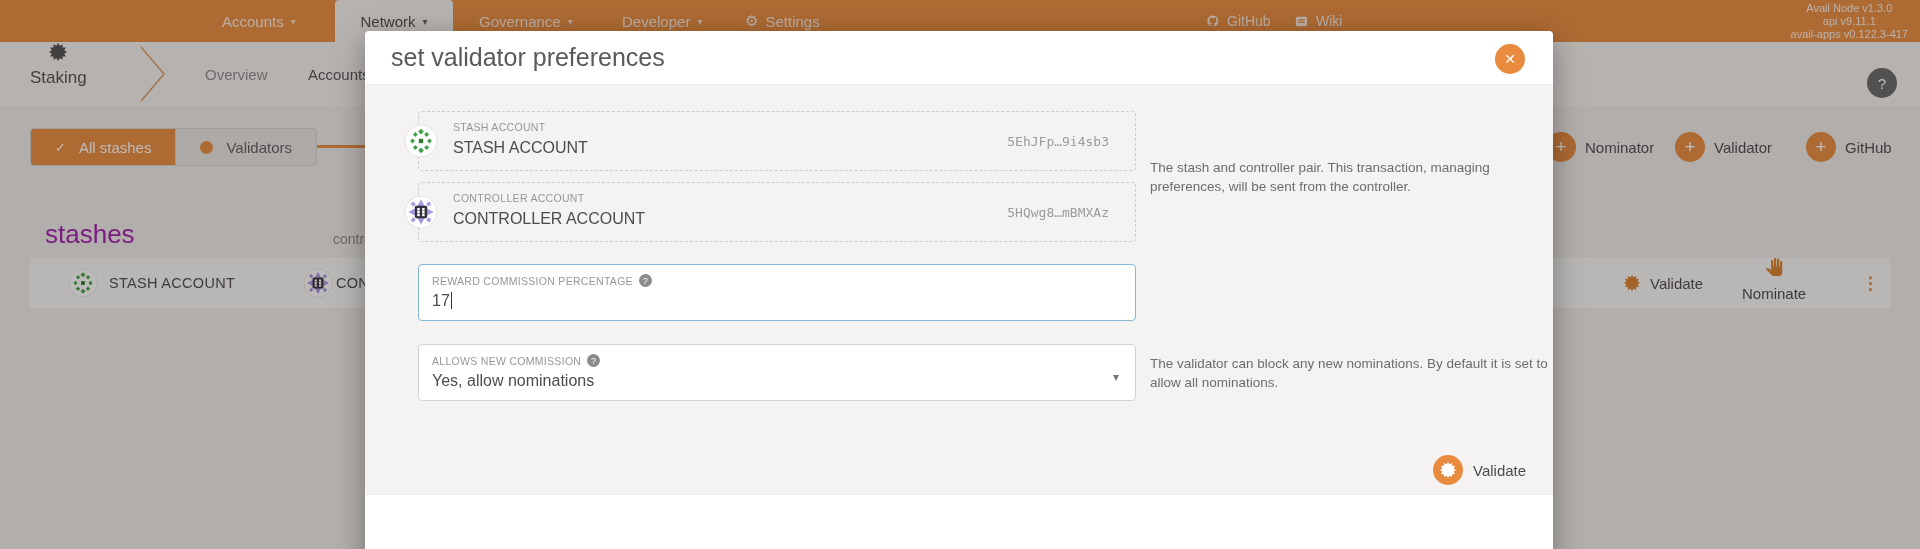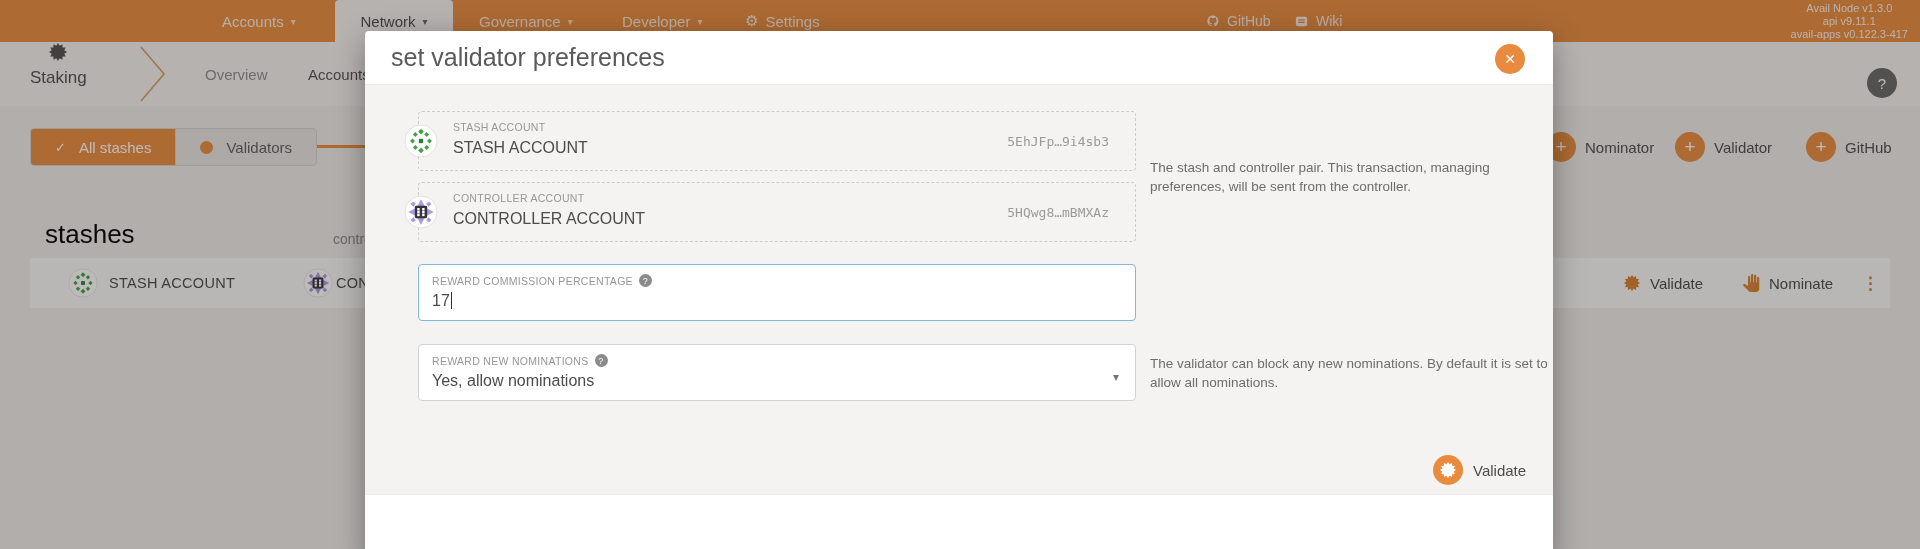--- a/index.html
+++ b/index.html
@@ -56,32 +56,32 @@
 
   .add-btn { position:absolute; top:132px; height:30px; display:flex; align-items:center; gap:9px;
              font-size:15px; color:#4c4c4c; cursor:pointer; }
   #add-nominator { left:1546px; }
   #add-validator { left:1675px; }
   #add-stash     { left:1806px; }
   .plus-circle { width:30px; height:30px; border-radius:50%; background:#e98b3e; color:#fff;
                  font-size:19px; display:flex; align-items:center; justify-content:center; }
 
   
-  .table-title { position:absolute; left:45px; top:219px; font-size:26px; font-weight:300; color:#000000; }
+  .table-title { position:absolute; left:45px; top:219px; font-size:26px; font-weight:300; color:#a21caf; }
   .col-controller { position:absolute; left:333px; top:231px; font-size:14px; color:#8a8a8a; }
   .stash-row { position:absolute; left:30px; top:258px; width:1860px; height:50px; background:#faf9f8; }
   .ident { display:block; }
   .row-ident-stash { position:absolute; left:38px; top:10px; width:30px; height:30px; }
   .row-stash-name  { position:absolute; left:79px; top:17px; font-size:14.5px; color:#4a4a4a; letter-spacing:.3px; }
   .row-ident-ctrl  { position:absolute; left:273px; top:10px; width:30px; height:30px; }
   .row-ctrl-name   { position:absolute; left:306px; top:17px; font-size:14.5px; color:#4a4a4a; letter-spacing:.3px; }
   .row-action { position:absolute; top:0; height:50px; display:flex; align-items:center; gap:9px;
                 font-size:15px; color:#4a4a4a; cursor:pointer; }
   #row-validate { left:1593px; }
-  #row-nominate { left:1712px; }
+  #row-nominate { left:1712px;flex-direction:column; }
   .row-action svg { width:18px; height:18px; fill:#d9822f; }
   .row-more { position:absolute; left:1826px; top:0; height:50px; display:flex; align-items:center;
               font-size:17px; font-weight:bold; color:#d9822f; cursor:pointer; padding:0 6px; }
 
   
   .overlay { position:absolute; left:0; top:0; width:1920px; height:549px; background:rgba(35,31,28,.30); }
 
   
   .modal { position:absolute; left:365px; top:31px; width:1188px; height:536px; background:#f4f3f2;
            border-radius:13px; box-shadow:0 8px 30px rgba(0,0,0,.35); }
@@ -349,21 +349,21 @@
         <span>REWARD COMMISSION PERCENTAGE</span>
         <span class="help-dot">
             <span>?</span>
           </span>
       </div>
       <div class="field-value"><span>17</span><span class="cursor"></span></div>
     </div>
 
     <div class="field" id="f-nominations">
       <div class="field-label">
-        <span>REWARD NEW NOMINATIONS</span>
+        <span>ALLOWS NEW COMMISSION</span>
         <span class="help-dot">
             <span>?</span>
           </span>
       </div>
       <div class="field-value">Yes, allow nominations</div>
       <div class="dd-caret">▾</div>
     </div>
 
     <div class="help-text" id="help-pair">The stash and controller pair. This transaction, managing preferences, will be sent from the controller.</div>
     <div class="help-text" id="help-nominations">The validator can block any new nominations. By default it is set to allow all nominations.</div>

